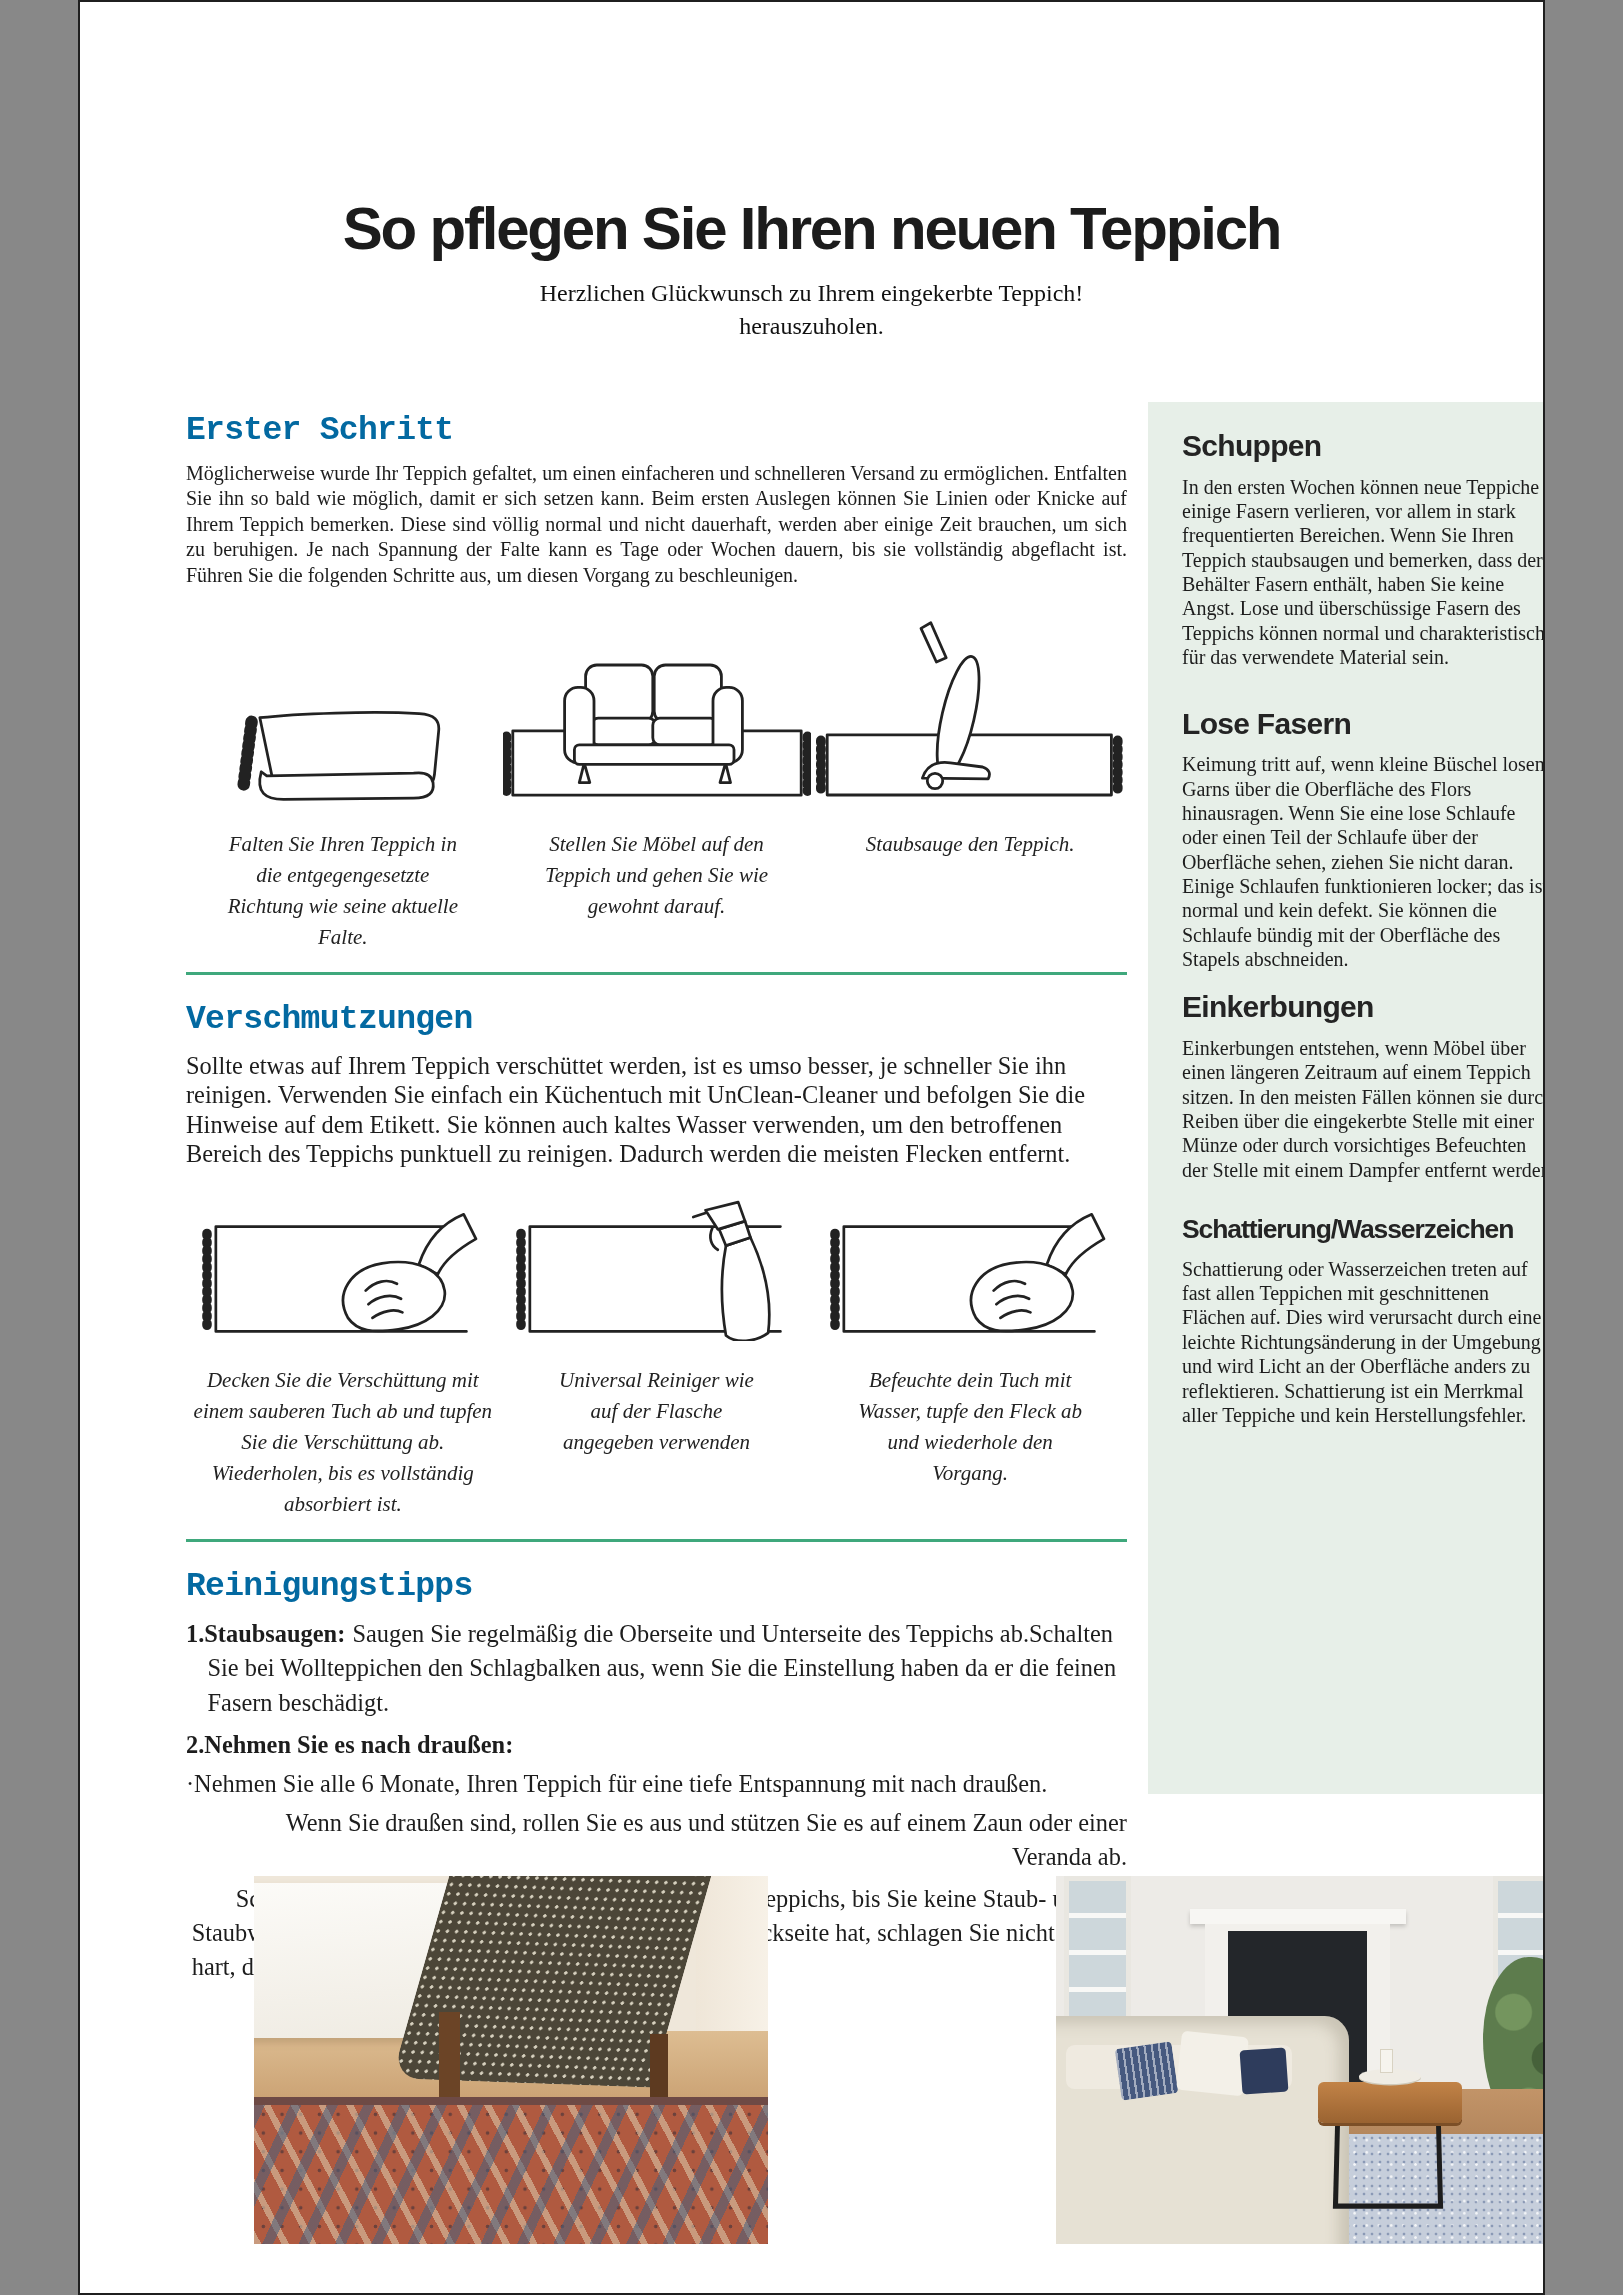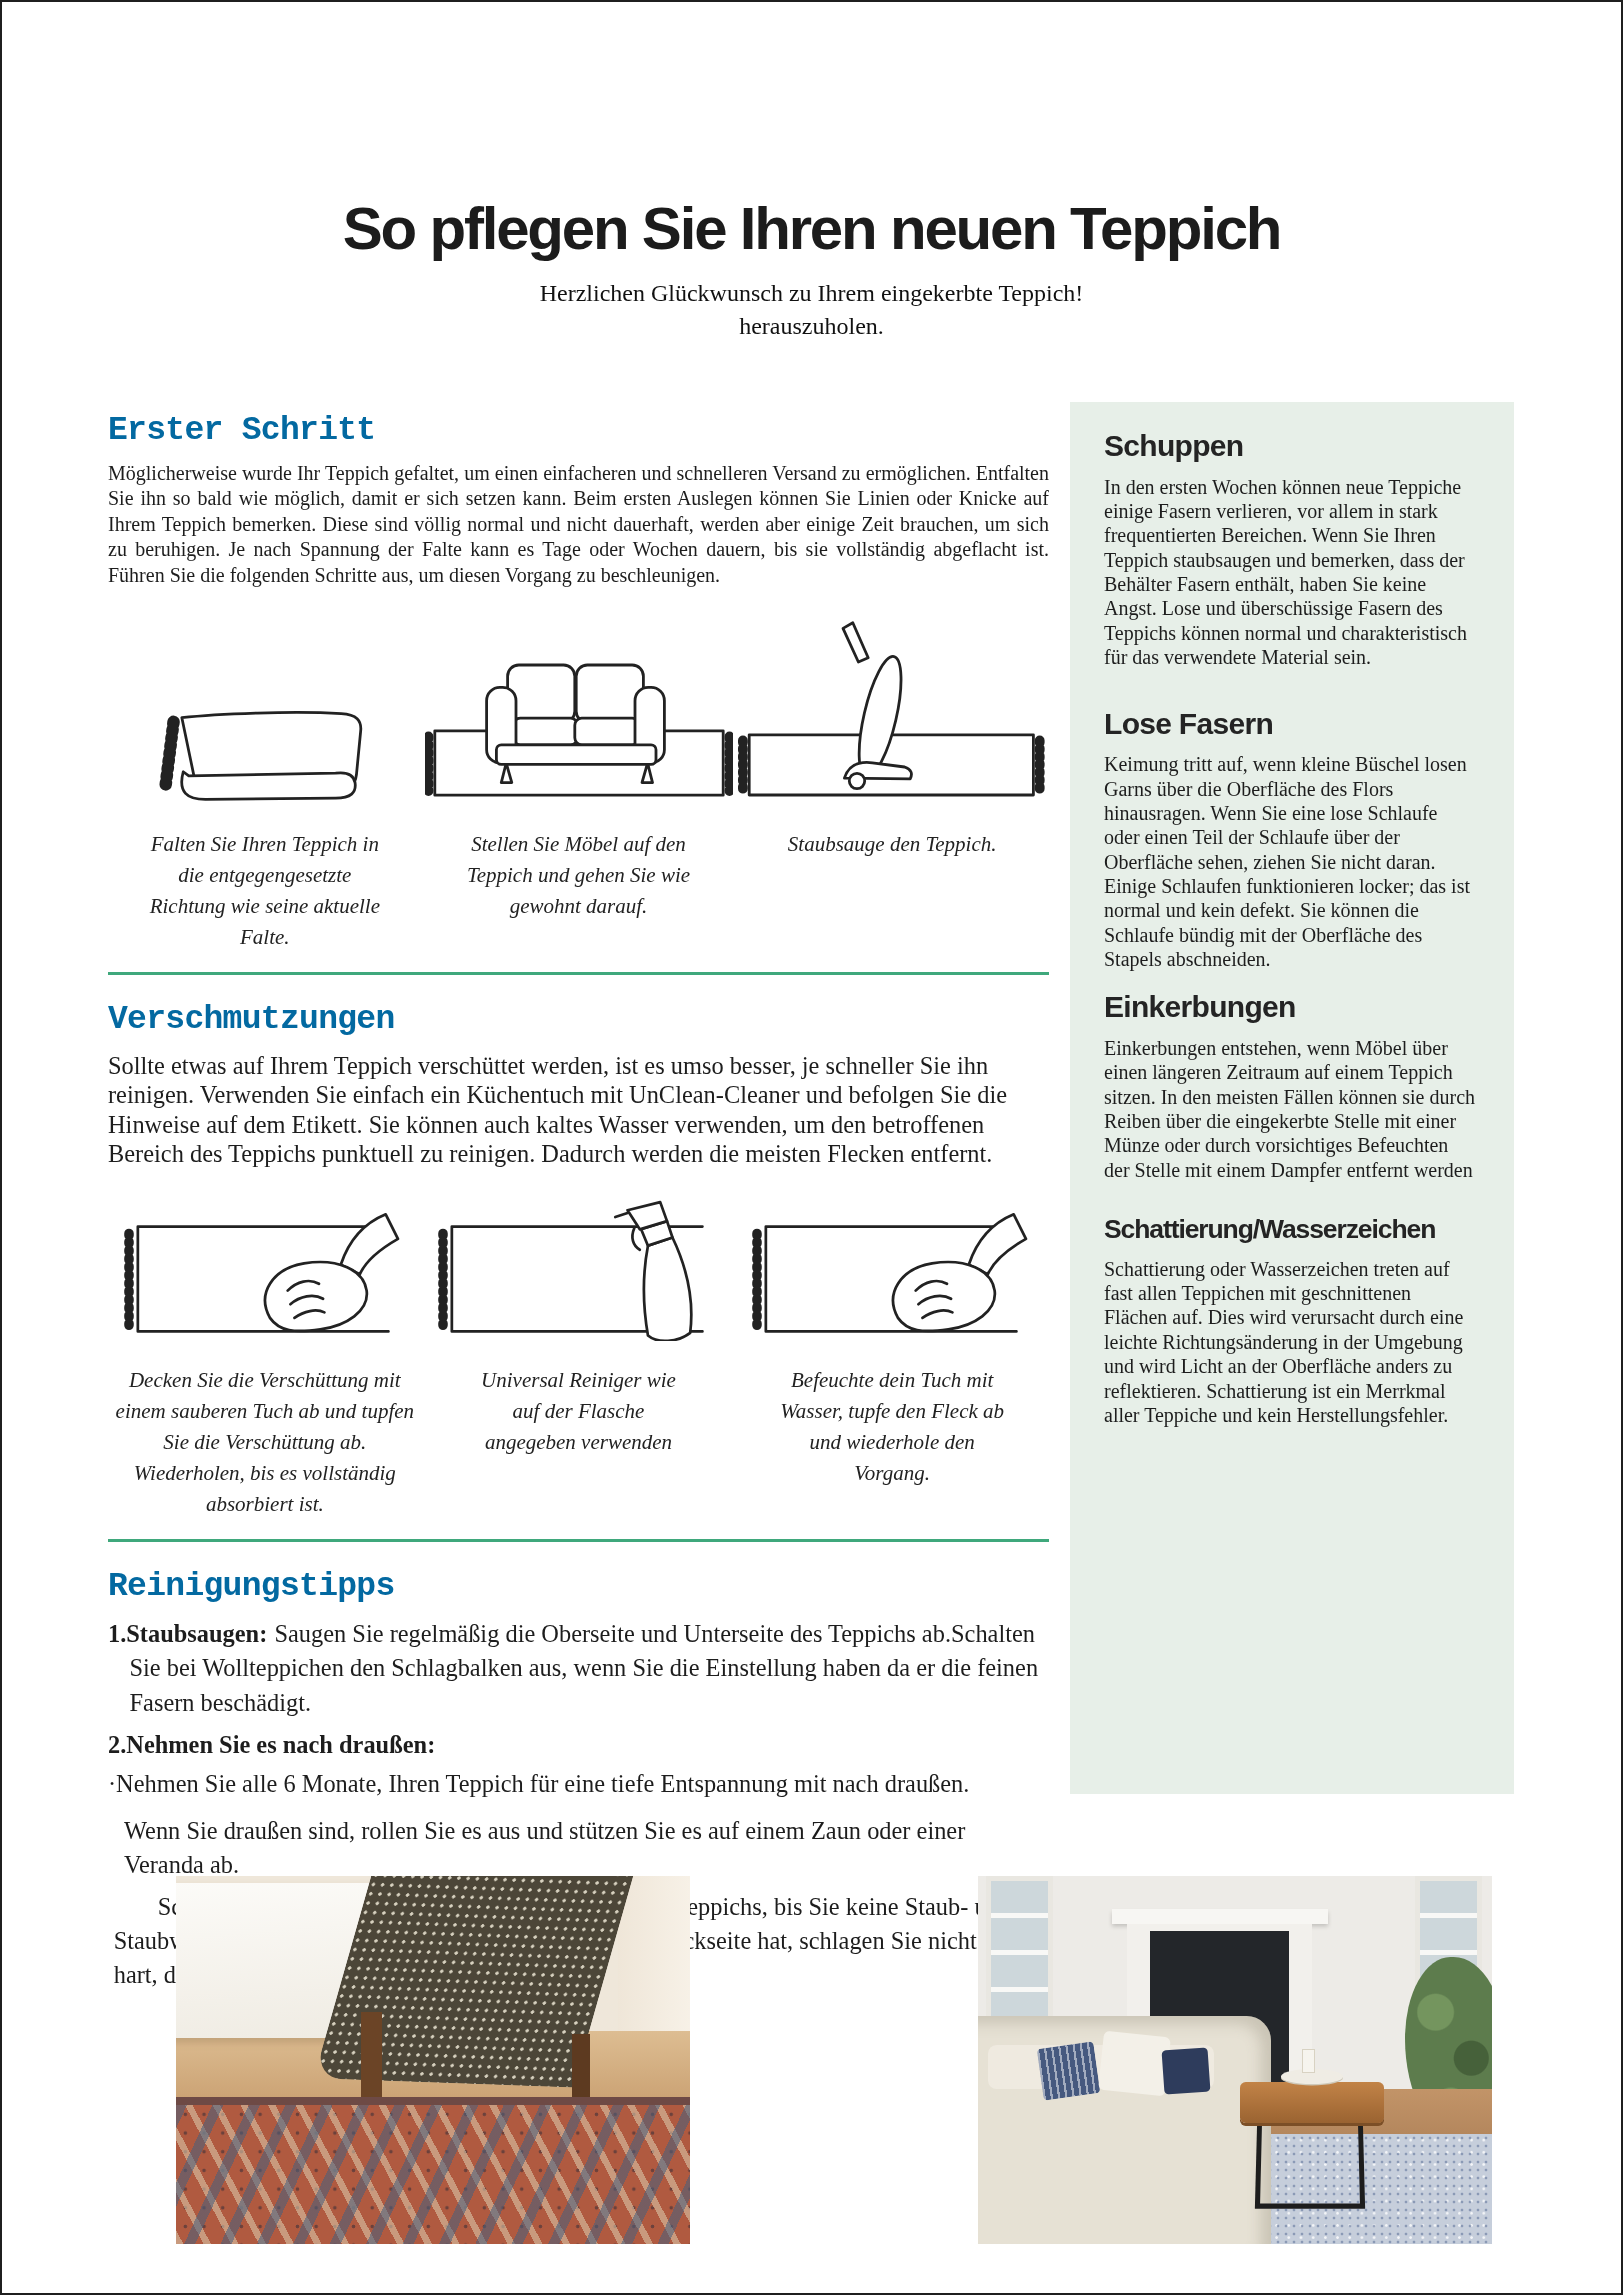--- a/index.html
+++ b/index.html
@@ -4,21 +4,21 @@
 <style>
   :root{
     --accent-green:#3fa87c;
     --sidebar-bg:#e7efe8;
     --ink:#1d1d1d;
   }
   *{margin:0;padding:0;box-sizing:border-box;}
   html,body{background:#888;}
   .page{
     position:relative;
-    width:1623px;height:2295px;
+    width:1467px;height:2295px;
     margin:0 auto;
     background:#fff;
     border:2.2px solid #1f1f1f;
     color:var(--ink,#1d1d1d);
     font-family:"Liberation Serif", serif;
     overflow:hidden;
   }
   
   .doc-header{position:absolute;top:192px;left:0;right:0;text-align:center;}
   .doc-title{
@@ -46,21 +46,21 @@
   .capw-520{max-width:377px;} .capw-300{max-width:219px;} .capw-320{max-width:230px;}
   .green-divider{height:2.9px;background:var(--accent-green,#3fa87c);margin-top:18.7px;border:none;}
   .mt36{margin-top:26px;}
   
   .tips{margin-top:11.5px;font-size:24.4px;line-height:1.42;}
   .tip1{margin-top:10px;padding-left:21.5px;text-indent:-21.5px;}
   .tip-num{font-weight:700;}
   .tip-label{font-weight:700;margin-right:7.2px;}
   .tip2head{margin-top:7.2px;font-weight:700;}
   .tip2a{margin-top:4.3px;}
-  .tip2b{margin-top:13px;margin-left:16px;line-height:1.38;}
+  .tip2b{margin-top:5px;margin-left:16px;line-height:1.38;text-align:right;}
   .tip2c{margin-top:8.6px;margin-left:5.7px;text-indent:44px;line-height:1.38;}
   
   .sidebar{
     position:absolute;left:1068px;top:400px;width:444px;height:1392px;
     background:var(--sidebar-bg,#e7efe8);
     padding:27px 37px 21.5px 34px;
   }
   .sb-h{
     font-family:"Liberation Sans", sans-serif;
     font-weight:700;font-size:30px;letter-spacing:-0.7px;color:#242424;

